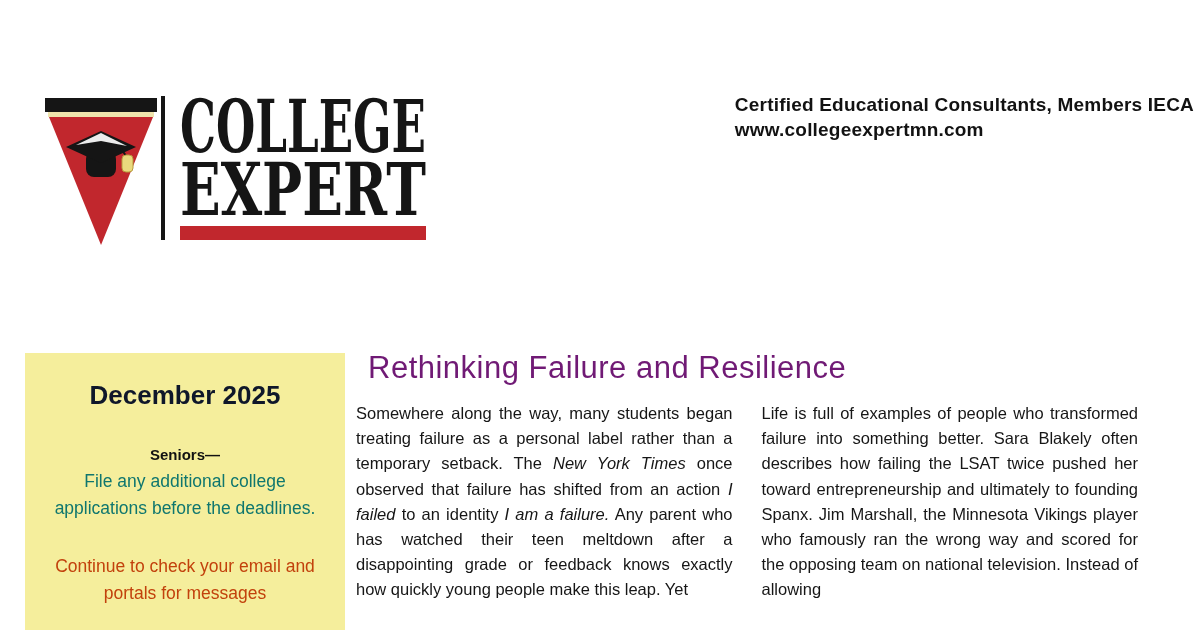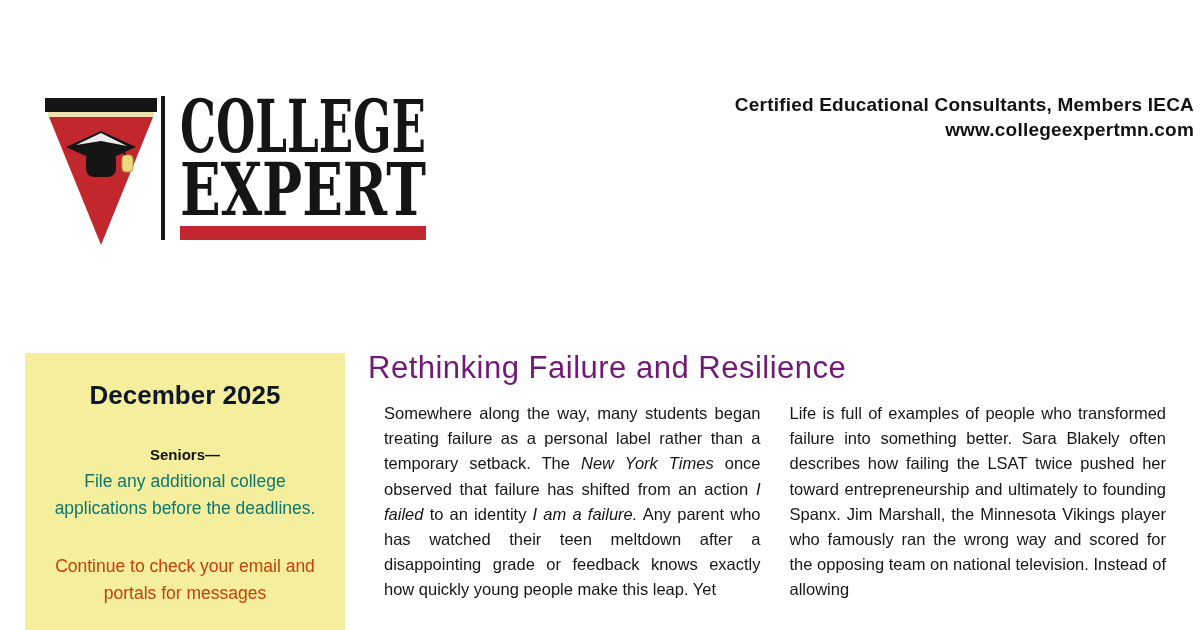--- a/index.html
+++ b/index.html
@@ -11,21 +11,21 @@
     font-family:"Liberation Sans",sans-serif;
     color:#161616;
     padding-left:48px;
   }
   
   .pennant{position:absolute;left:45px;top:95px;width:112px;height:152px;}
   .logo-divider{position:absolute;left:161px;top:96px;width:4px;height:144px;background:#151515;}
   .wordmark{position:absolute;left:180px;top:95px;width:248px;height:150px;}
   .contact{
     position:absolute;top:92px;right:54px;
-    text-align:right;
+    text-align:left;
     font-size:19px;font-weight:600;letter-spacing:.2px;
     line-height:25px;color:#121212;
   }
   
   .sidebar{
     position:absolute;left:25px;top:353px;
     width:320px;height:300px;
     background:#F5EE9C;
     box-sizing:border-box;
     padding:26px 28px 0 28px;
@@ -43,21 +43,21 @@
   .sidebar-note{
     margin:31px 0 0 0;font-size:17.5px;line-height:27px;color:#c2410c;
   }
   
   .article-title{
     position:absolute;left:368px;top:350px;
     margin:0;font-size:31px;font-weight:400;letter-spacing:.5px;
     color:#701a75;white-space:nowrap;
   }
   .columns{
-    position:absolute;left:384px;top:401px;width:782px;
+    position:absolute;left:356px;top:401px;width:782px;
     display:flex;gap:29px;
   }
   .col{
     width:377px;margin:0;
     font-size:16.5px;line-height:25.2px;
     text-align:justify;color:#161616;
   }
 </style>
 </head>
 <body>

